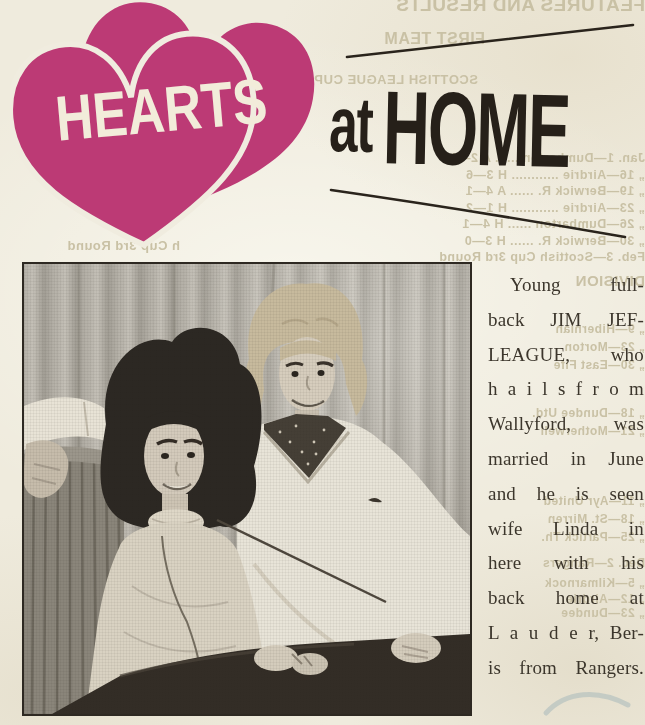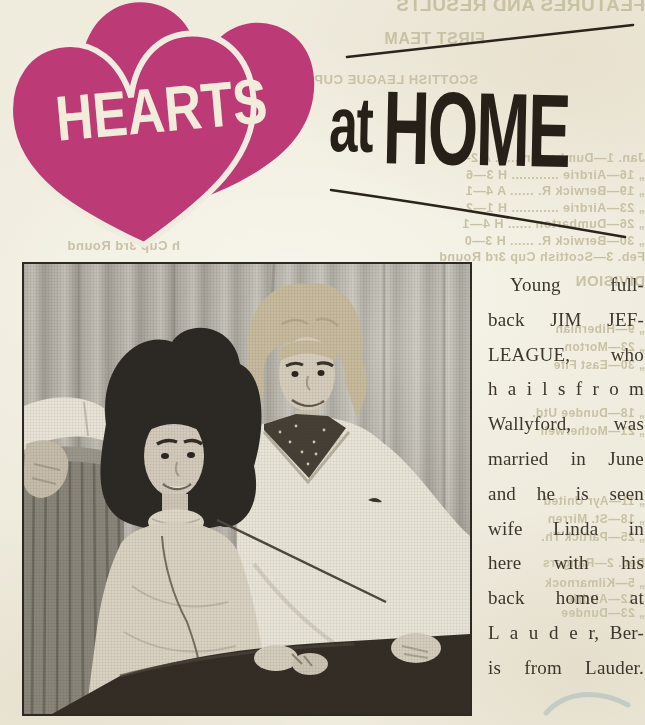--- a/index.html
+++ b/index.html
@@ -208,18 +208,18 @@
     <div class="aline">back JIM JEF-</div>
     <div class="aline">LEAGUE, who</div>
     <div class="aline">h a i l s f r o m</div>
     <div class="aline">Wallyford, was</div>
     <div class="aline">married in June</div>
     <div class="aline">and he is seen</div>
     <div class="aline">wife Linda in</div>
     <div class="aline">here with his</div>
     <div class="aline">back home at</div>
     <div class="aline">L a u d e r, Ber-</div>
-    <div class="aline">is from Lauder.</div>
+    <div class="aline">is from Rangers.</div>
   </div>
 
 <svg class="squiggle" width="95" height="42">
   <path d="M6,30 C26,8 58,6 88,22" stroke="#aebdbc" stroke-width="5" fill="none" opacity=".6" stroke-linecap="round"></path>
 </svg>
 
 </body></html>

